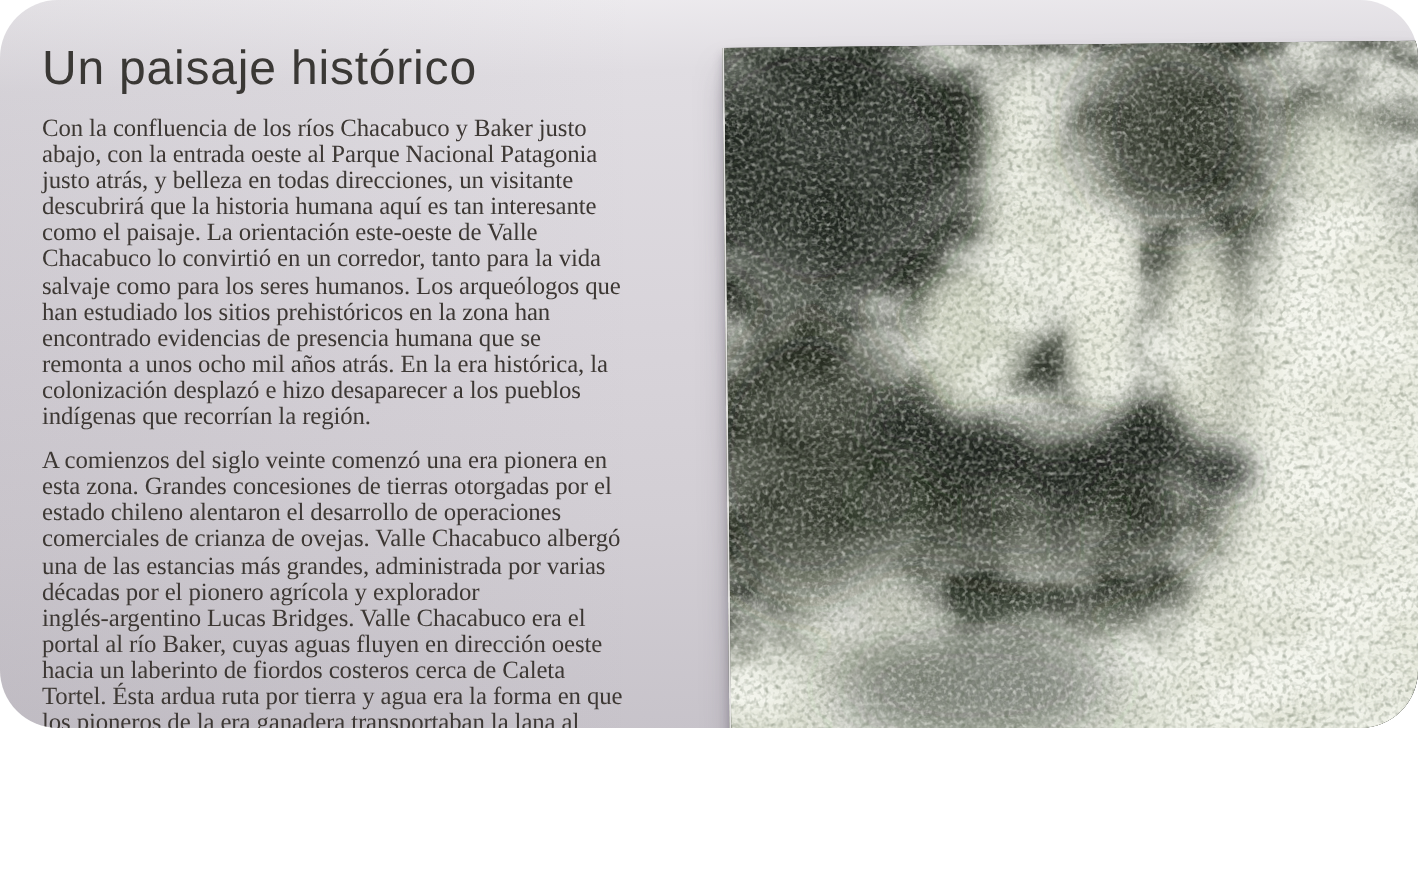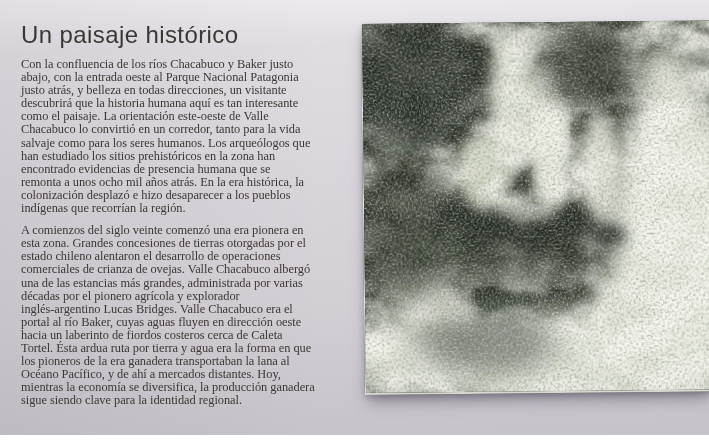--- a/index.html
+++ b/index.html
@@ -1,24 +1,25 @@
 <!DOCTYPE html>
 <html><head>
 <meta charset="utf-8">
 <style>
   html, body { margin: 0; padding: 0; }
   .scene {
     position: relative;
     width: 709px;
-    height: 435px;
+    height: 364px;
     overflow: hidden;
     background:
       linear-gradient(90deg, rgba(110,104,116,0.10), rgba(255,255,255,0) 45%),
       linear-gradient(178deg, #f0eef1 0%, #e0dde2 12%, #d8d4da 45%, #d2ced4 70%, #c6c2c9 100%);
     font-family: "Liberation Sans", sans-serif;
+    border-radius: 29px;
   }
   .text-col {
     position: absolute;
     left: 21px;
     top: 21px;
     width: 338px;
   }
   .sign-title {
     margin: 0 0 9px 0;
     font-family: "Liberation Sans", "DejaVu Sans", sans-serif;

